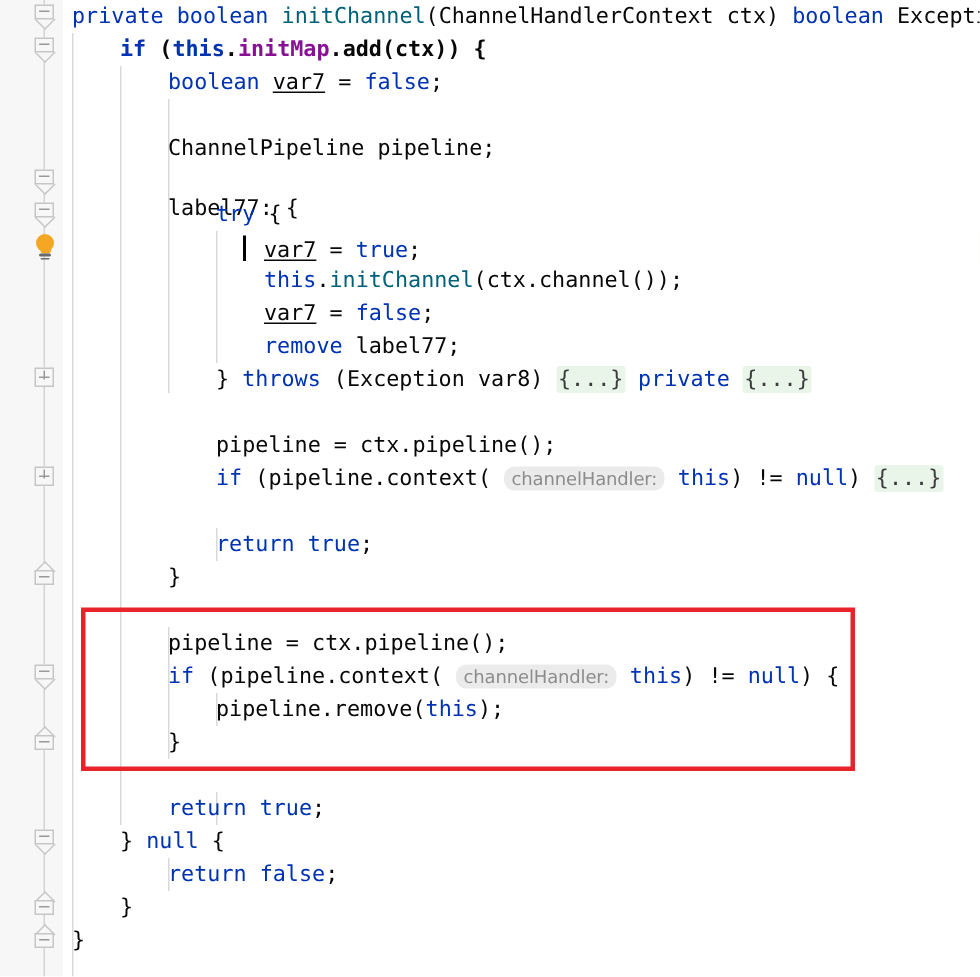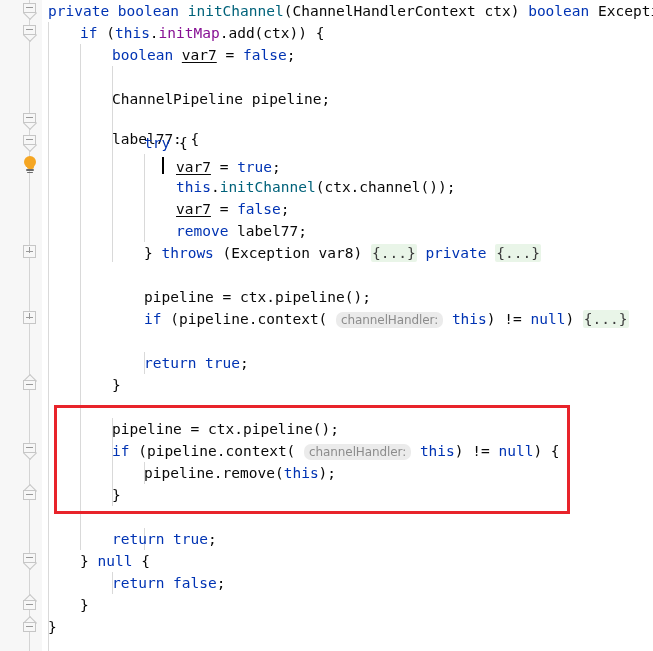--- a/index.html
+++ b/index.html
@@ -276,21 +276,21 @@
         <div class="indent-guide" style="left: 70px; top: 66px; height: 196px;"></div>
         <div class="indent-guide" style="left: 70px; top: 418px; height: 88px;"></div>
         <div class="indent-guide" style="left: 70px; top: 572px; height: 22px;"></div>
         <div class="indent-guide" style="left: 102px; top: 154px; height: 88px;"></div>
         <div class="indent-guide" style="left: 102px; top: 462px; height: 22px;"></div>
         <div class="indent-guide" style="left: 102px; top: 352px; height: 22px;"></div>
         <div class="indent-guide" style="left: 102px; top: 528px; height: 22px;"></div>
       </div>
     <div id="lines">
         <div class="line" style="top: 0px; left: 6px;"><span class="kw">private </span><span class="kw">boolean </span><span class="meth">initChannel</span><span class="plain">(ChannelHandlerContext ctx) </span><span class="kw">boolean </span><span class="plain">Exception {</span></div>
-        <div class="line" style="top: 22px; left: 38px;"><span class="kw">if </span><span class="plain">(</span><span class="kw">this</span><span class="plain">.</span><span class="field">initMap</span><span class="plain">.add(ctx)) {</span></div>
+        <div class="line" style="top: 22px; left: 38px; font-weight: bold;"><span class="kw">if </span><span class="plain">(</span><span class="kw">this</span><span class="plain">.</span><span class="field">initMap</span><span class="plain">.add(ctx)) {</span></div>
         <div class="line" style="top: 44px; left: 70px;"><span class="kw">boolean </span><span class="local">var7</span><span class="plain"> = </span><span class="kw">false</span><span class="plain">;</span></div>
         <div class="line" style="top: 66px; left: 70px;"></div>
         <div class="line" style="top: 88px; left: 70px;"><span class="plain">ChannelPipeline pipeline;</span></div>
         <div class="line" style="top: 128px; left: 70px;"><span class="plain">label77: {</span></div>
         <div class="line" style="top: 132px; left: 102px;"><span class="kw">try </span><span class="plain">{</span></div>
         <div class="line" style="top: 156px; left: 134px;"><span class="local">var7</span><span class="plain"> = </span><span class="kw">true</span><span class="plain">;</span></div>
         <div class="line" style="top: 176px; left: 134px;"><span class="kw">this</span><span class="plain">.</span><span class="meth">initChannel</span><span class="plain">(ctx.channel());</span></div>
         <div class="line" style="top: 198px; left: 134px;"><span class="local">var7</span><span class="plain"> = </span><span class="kw">false</span><span class="plain">;</span></div>
         <div class="line" style="top: 220px; left: 134px;"><span class="kw">remove </span><span class="plain">label77;</span></div>
         <div class="line" style="top: 242px; left: 102px;"><span class="plain">} </span><span class="kw">throws </span><span class="plain">(Exception var8) </span><span class="fold">{...}</span><span class="plain"> </span><span class="kw">private </span><span class="fold">{...}</span></div>

